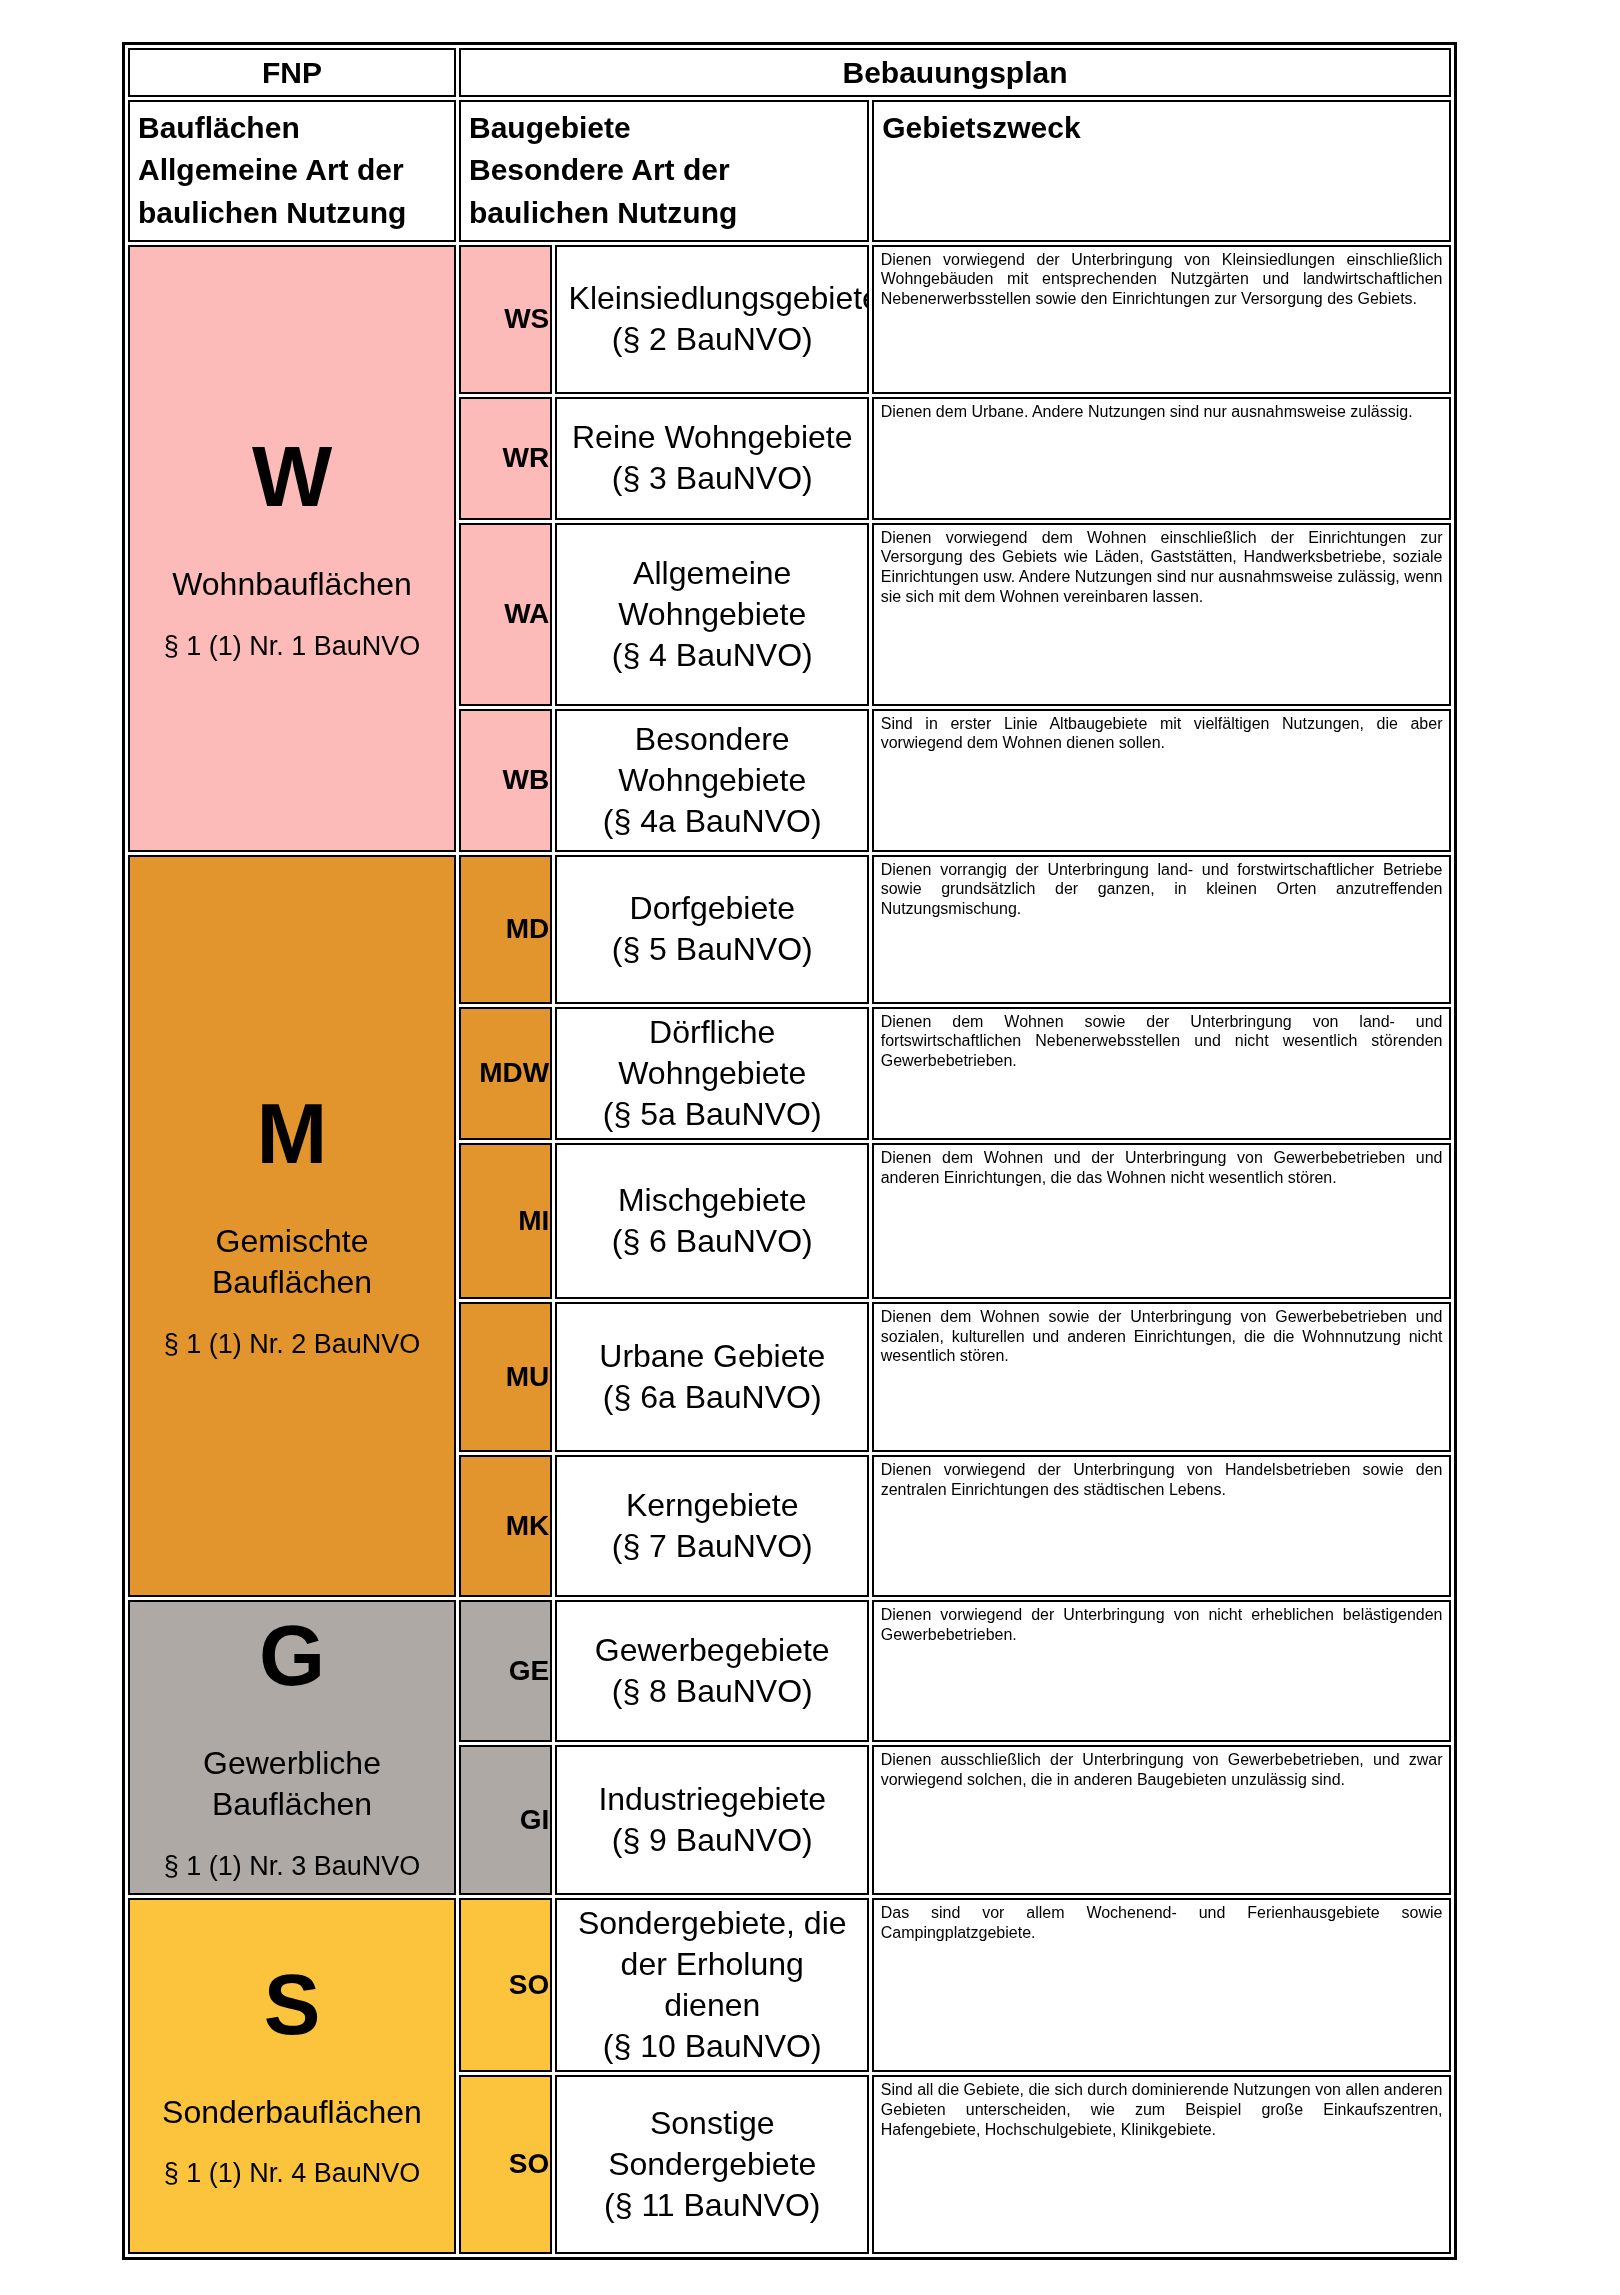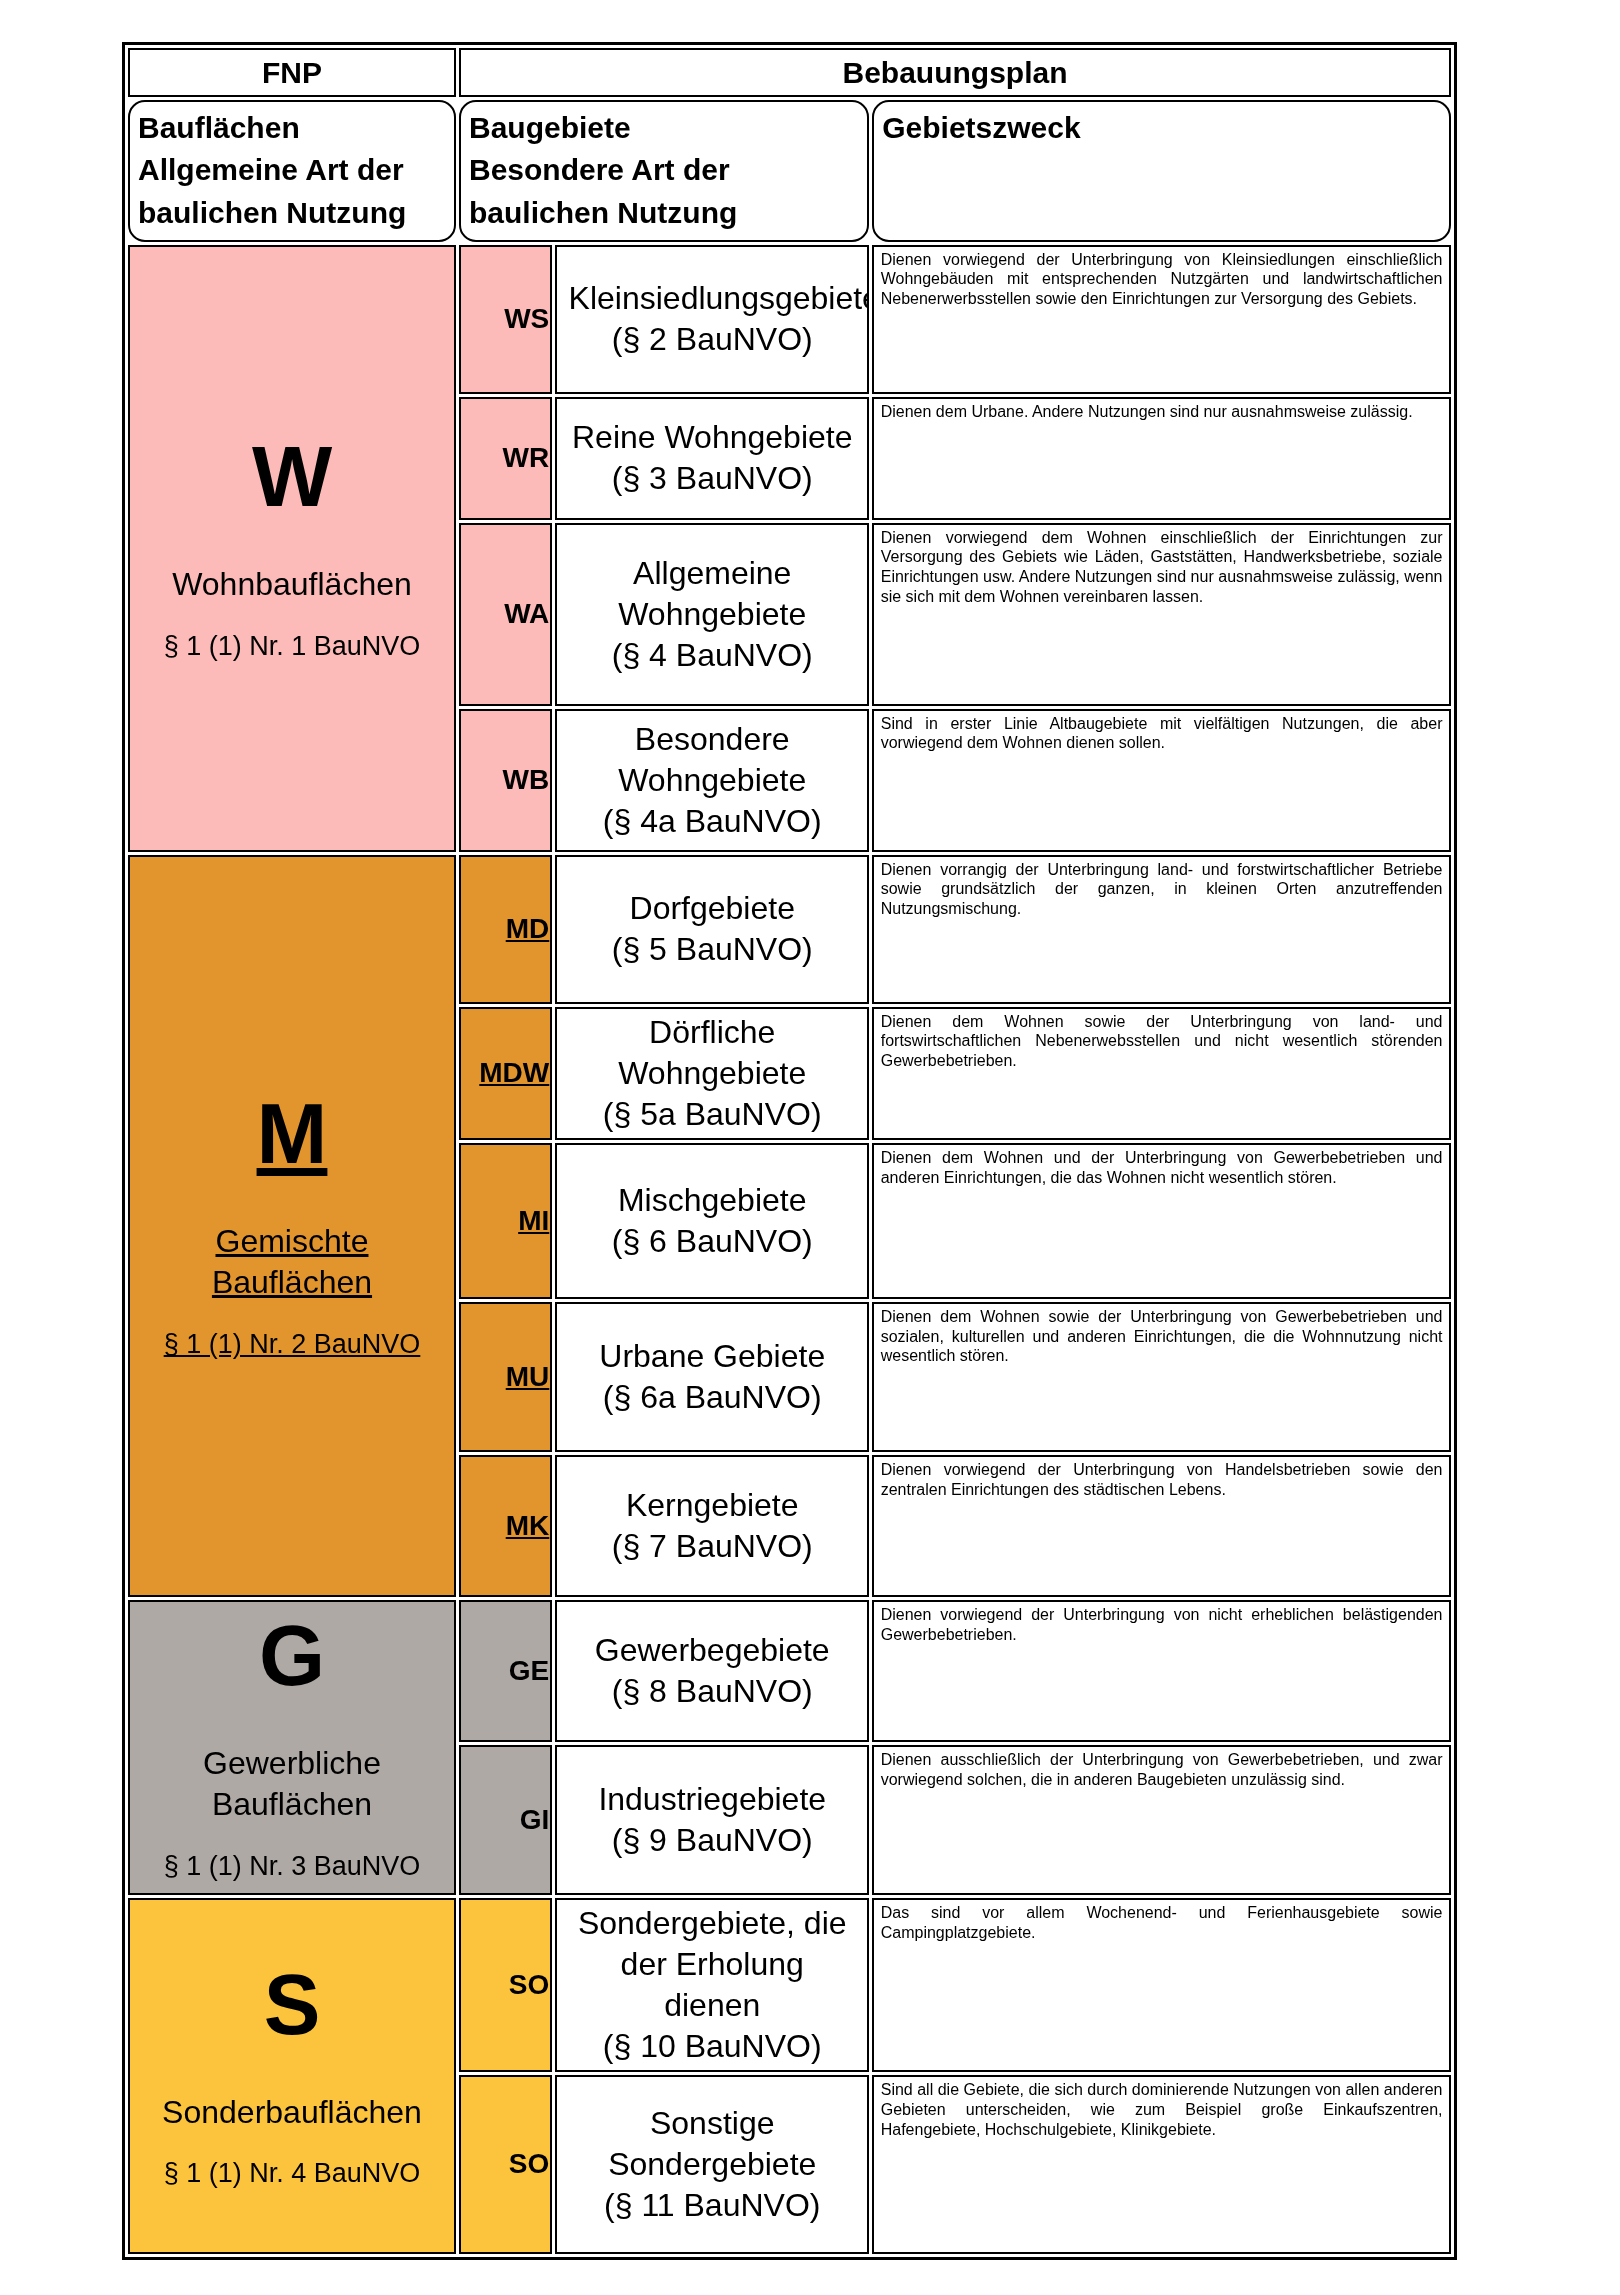--- a/index.html
+++ b/index.html
@@ -40,21 +40,20 @@
     vertical-align: middle;
   }
   .colhead {
     font-weight: bold;
     font-size: 30px;
     line-height: 1.42;
     text-align: left;
     vertical-align: top;
     padding: 4.9px 8px;
     white-space: pre-line;
-    border-radius: 17px;
   }
   
   .group-cell {
     text-align: center;
     vertical-align: middle;
     padding: 8px;
   }
   .group-letter {
     font-weight: bold;
     font-size: 85px;
@@ -90,21 +89,21 @@
   .desc-cell {
     font-size: 16px;
     line-height: 1.23;
     text-align: justify;
     vertical-align: top;
     background: #ffffff;
     padding: 3.2px 6.5px 3.2px 6.5px;
   }
   
   .bg-w { background: #FCBAB8; }
-  .bg-m { background: #E2952D; text-decoration: underline; }
+  .bg-m { background: #E2952D; }
   .bg-g { background: #AEA9A5; }
   .bg-s { background: #FCC43C; }
 </style>
 </head>
 <body>
 
 <div class="page">
   <table class="zoning">
     <colgroup>
       <col style="width:327px">

